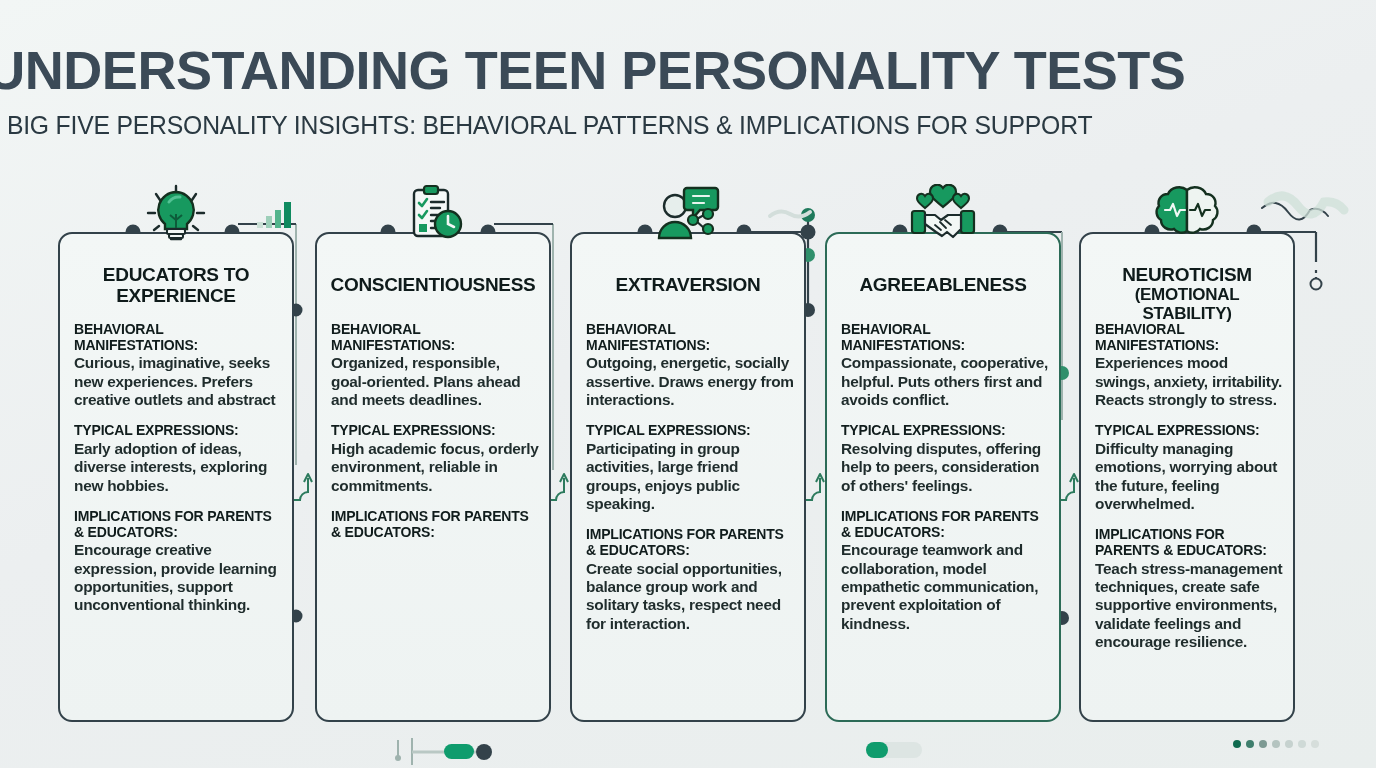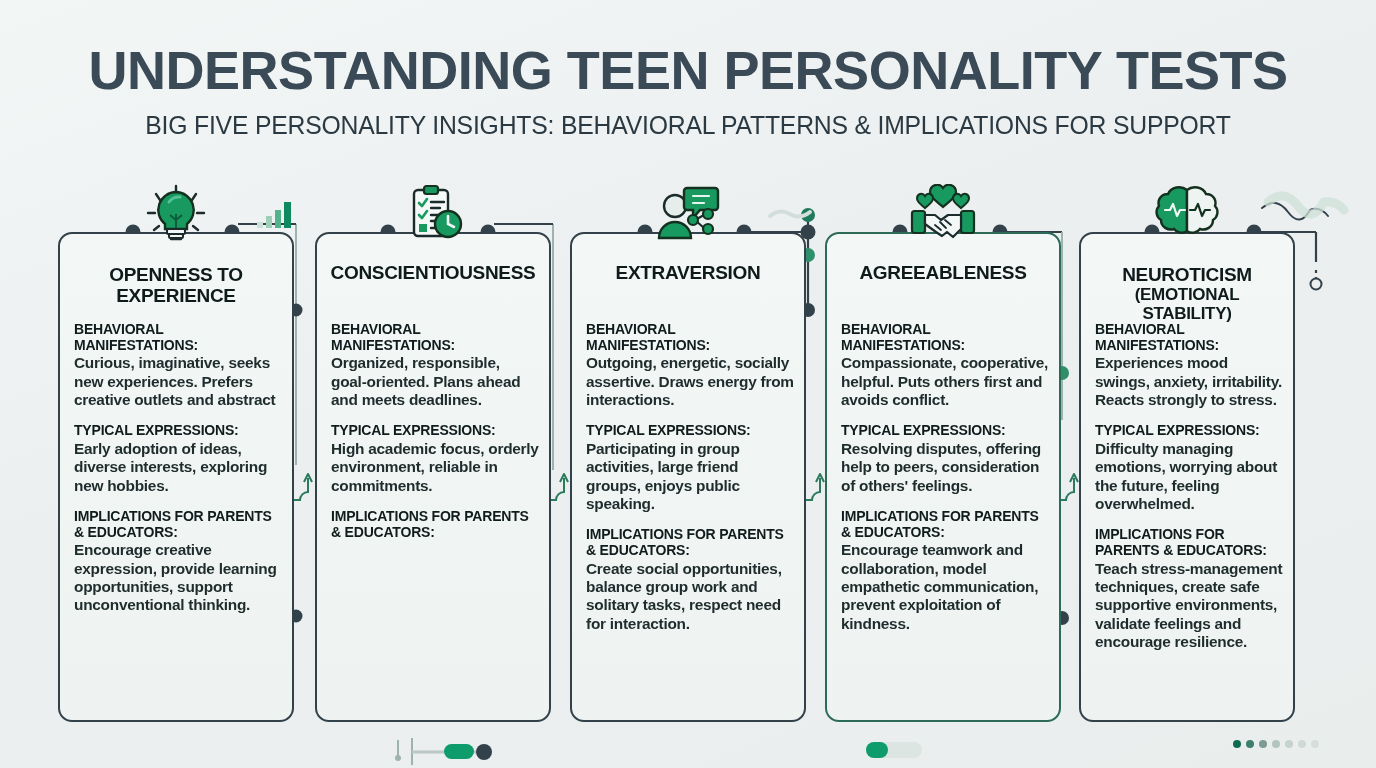--- a/index.html
+++ b/index.html
@@ -9,21 +9,21 @@
     font-family:"Liberation Sans","DejaVu Sans",sans-serif;
     color:#1d2b2b;
     position:relative;
   }
   .canvas{
     position:absolute;inset:0;
     background:linear-gradient(160deg,#f2f6f5 0%,#eceff0 45%,#e9eeed 100%);
   }
 
   
-  .header{position:absolute;top:44px;left:0;width:100%;text-align:center;}
+  .header{position:absolute;top:44px;left:0;width:100%;}
   .title{
     font-size:53px;line-height:1.0;font-weight:bold;
     letter-spacing:-0.5px;color:#3b4a57;
     transform:scaleX(1.02);
     margin:0 0 14px 0;white-space:nowrap;
   }
   .subtitle{
     font-size:25px;font-weight:normal;color:#2a3942;
     letter-spacing:-0.2px;white-space:nowrap;margin:0;
     transform:scaleX(0.99);
@@ -43,21 +43,21 @@
   .card.c3{left:825px;border-color:#2c6b57;}
   .card.c4{left:1079px;width:216px;}
 
   .card-inner{padding:0 14px;position:relative;height:100%;box-sizing:border-box;}
 
   .ctitle{
     position:absolute;top:30px;left:8px;right:8px;
     text-align:center;font-weight:bold;font-size:19px;
     line-height:1.12;letter-spacing:-0.3px;color:#0f1b1b;
   }
-  .card.c1 .ctitle,.card.c2 .ctitle,.card.c3 .ctitle{top:28px;}
+  .card.c1 .ctitle,.card.c2 .ctitle,.card.c3 .ctitle{top:40px;}
   .csub{display:block;font-size:17px;letter-spacing:-0.3px;}
 
   .sections{position:absolute;left:14px;right:10px;top:88px;}
   .card.c4 .sections{top:88px;}
   .sec{margin-bottom:14px;}
   .sec h4{
     margin:0;font-size:14px;font-weight:bold;line-height:1.12;
     letter-spacing:-0.2px;color:#101c1c;
   }
   .sec p{
@@ -194,21 +194,21 @@
                 <path d="M59 46 L54 42"></path>
             </g>
             <path d="M37 8 a18 18 0 0 1 11 32 l0 5 -22 0 0 -5 a18 18 0 0 1 11 -32 z" fill="#17995f" stroke="#14301f" stroke-width="2.4"></path>
             <path d="M30 18 a12 12 0 0 1 11 -5" fill="none" stroke="#53c294" stroke-width="3" stroke-linecap="round"></path>
             <path d="M37 30 L37 45 M37 36 L31 31 M37 36 L43 31" stroke="#0d5c3a" stroke-width="2" fill="none"></path>
             <rect x="28" y="45" width="18" height="5" rx="1.5" fill="#f2f7f5" stroke="#1b2b2b" stroke-width="2"></rect>
             <rect x="30" y="50" width="14" height="4" rx="1.5" fill="#f2f7f5" stroke="#1b2b2b" stroke-width="2"></rect>
             <path d="M32 55 L42 55" stroke="#1b2b2b" stroke-width="2.4" stroke-linecap="round"></path>
           </svg>
         </div>
-        <div class="ctitle">OPENNESS TO EXPERIENCE</div>
+        <div class="ctitle">EDUCATORS TO EXPERIENCE</div>
         <div class="sections">
           <div class="sec">
             <h4>BEHAVIORAL MANIFESTATIONS:</h4>
             <p>Curious, imaginative, seeks new experiences. Prefers creative outlets and abstract</p>
           </div>
           <div class="sec">
             <h4>TYPICAL EXPRESSIONS:</h4>
             <p>Early adoption of ideas, diverse interests, exploring new hobbies.</p>
           </div>
           <div class="sec">

